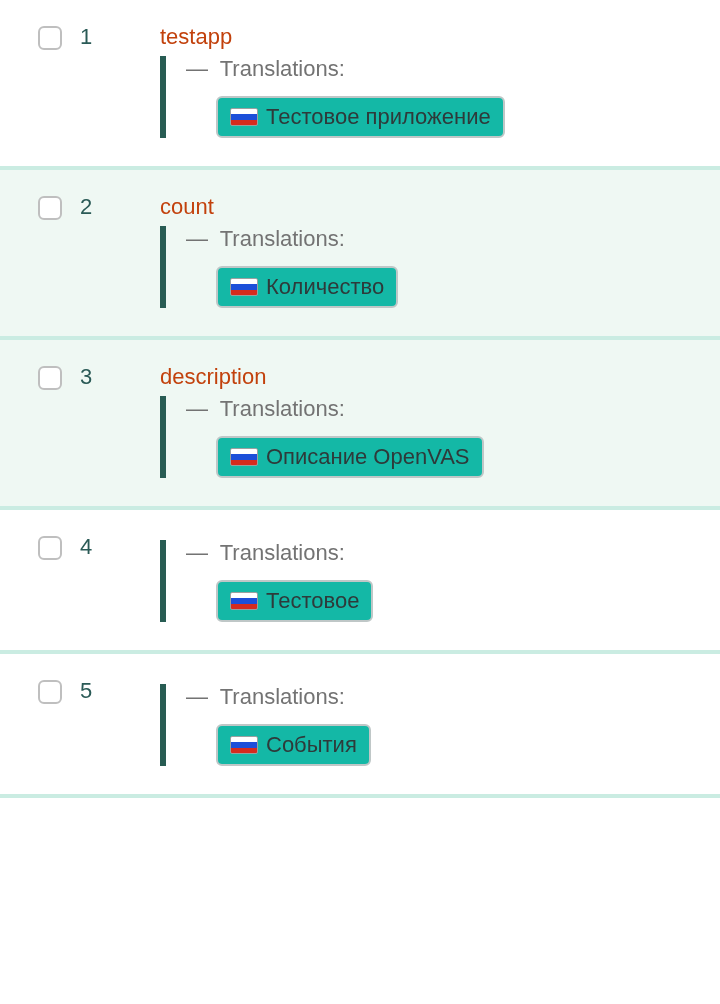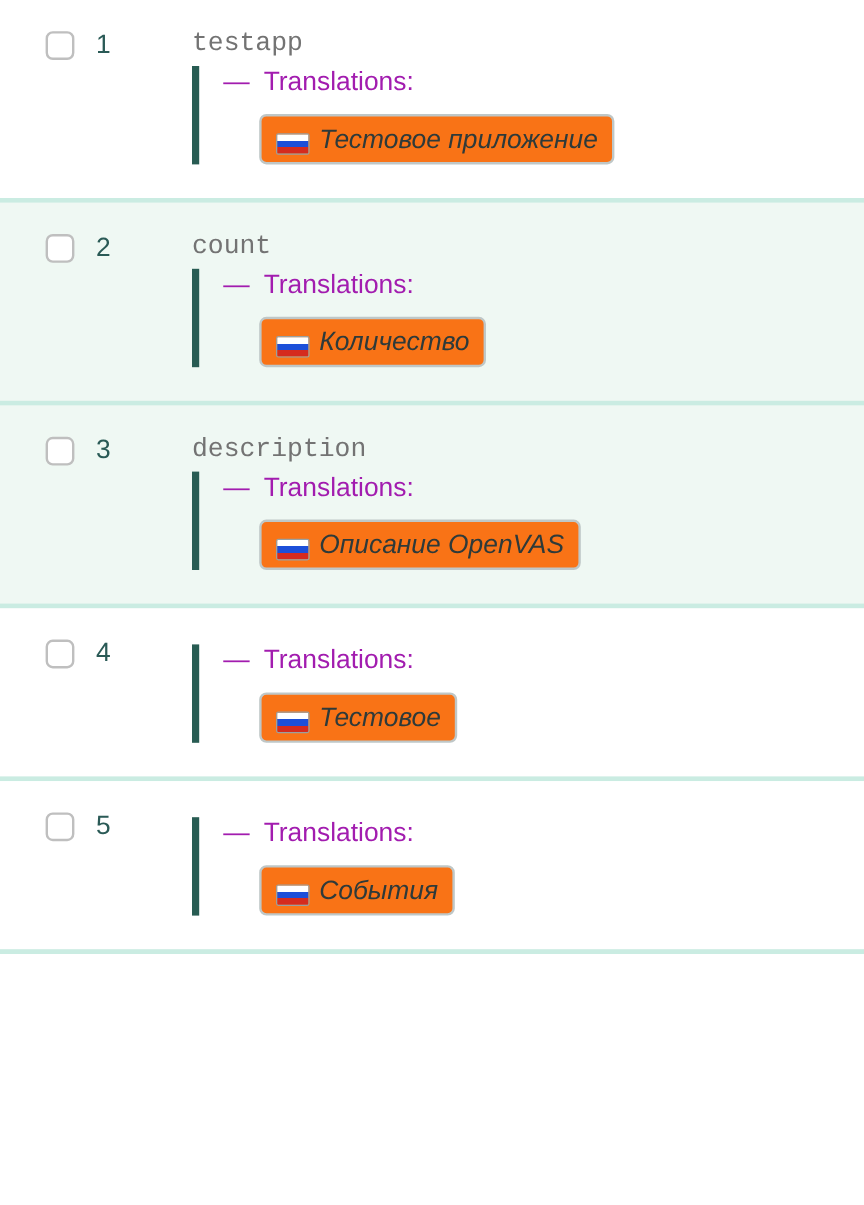--- a/index.html
+++ b/index.html
@@ -49,56 +49,54 @@
     color: #2a5a56;
     font-weight: 400;
     padding-top: 0;
   }
 
   .col-main {
     flex: 1;
   }
 
   .key-name {
-    color: #737373;
+    color: #c2410c;
     font-weight: 400;
     margin-bottom: 4px;
-    font-family: Liberation Mono, monospace;
   }
 
   .sub-block {
     border-left: 6px solid #285c53;
     padding-left: 20px;
     margin-top: 6px;
   }
 
   .translations-label {
-    color: #a21caf;
+    color: #737373;
   }
   .translations-label .dash {
     margin-right: 6px;
   }
 
   .chip-row {
     margin-top: 14px;
     margin-left: 30px;
     display: flex;
   }
 
   .chip {
     display: inline-flex;
-    align-items: flex-end;
+    align-items: center;
     gap: 8px;
     border: 2px solid #bfc7c7;
     border-radius: 6px;
     padding: 6px 12px;
-    background: #f97316;
+    background: #14b8a6;
     color: #2e3a3a;
     cursor: pointer;
-    font-style: italic;
   }
 
   .flag-ru {
     width: 28px;
     height: 18px;
     background: linear-gradient(to bottom,
       #ffffff 0 33.33%,
       #1c4fd9 33.33% 66.66%,
       #d52b1e 66.66% 100%);
     border: 1px solid #9aa0a0;

